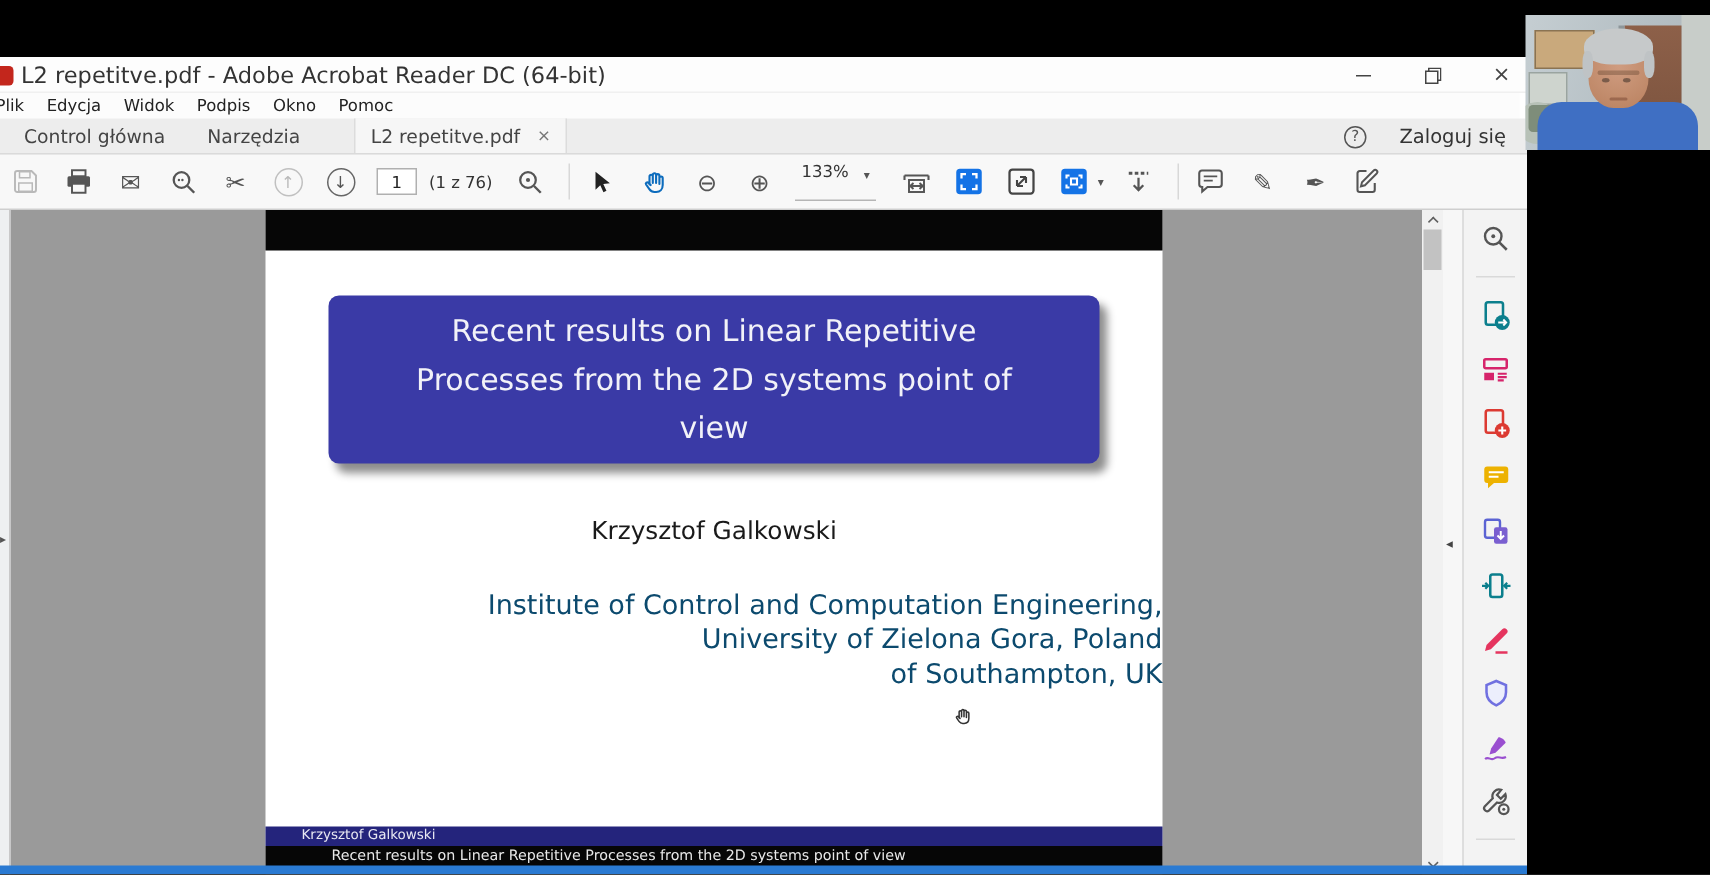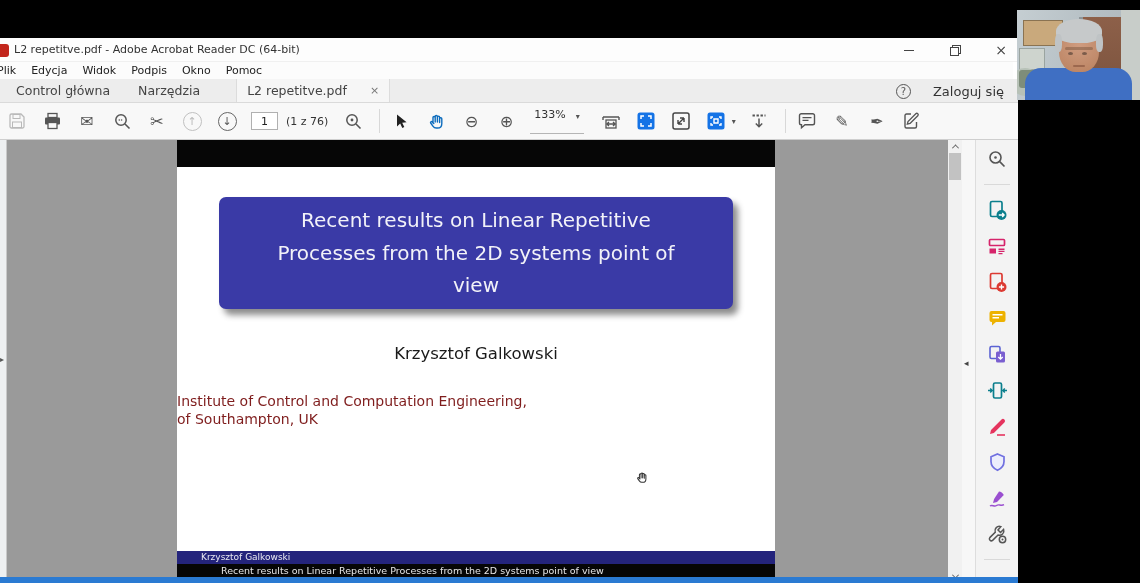--- a/index.html
+++ b/index.html
@@ -5,33 +5,33 @@
   * { margin:0; padding:0; box-sizing:border-box; }
   html,body { background:#000; }
   body { font-family:"DejaVu Sans","Liberation Sans",sans-serif; }
   .stage { position:relative; width:1140px; height:583px; background:#000; overflow:hidden; }
 
   
   .acrobat { position:absolute; left:0; top:38px; width:1018px; height:545px; background:#fff; overflow:hidden; }
 
   .titlebar { position:relative; height:24px; background:#fdfdfd; display:flex; align-items:center; border-bottom:1px solid #f0f0f0; }
   .app-icon { position:absolute; left:-4px; top:6px; width:13px; height:13px; background:#c3261c; border-radius:3px; }
-  .win-title { margin-left:14px; font-size:11px; color:#333; }
+  .win-title { margin-left:14px; font-size:15px; color:#333; }
   .win-controls { position:absolute; right:8px; top:0; height:24px; display:flex; align-items:center; gap:28px; }
   .win-btn { width:18px; height:18px; display:flex; align-items:center; justify-content:center; color:#444; cursor:default; }
   .min-line { width:10px; height:1px; background:#444; display:block; }
   .close-x { font-size:14px; color:#444; line-height:1; }
 
   .menubar { position:relative; left:-5px; height:17px; background:#fcfcfc; display:flex; align-items:center; gap:15px; padding-left:2px; font-size:11px; color:#222; }
   .menu-item { white-space:nowrap; }
 
   .tabbar { position:relative; height:24px; background:#ededed; border-bottom:1px solid #dadada; display:flex; align-items:stretch; font-size:12.5px; color:#444; }
   .tab { display:flex; align-items:center; padding:0 14px; white-space:nowrap; }
   .tab-home { margin-left:2px; }
-  .tab-doc { background:#f6f6f6; border-left:1px solid #dcdcdc; border-right:1px solid #dcdcdc; margin-left:22px; width:154px; justify-content:space-between; padding:0 10px; }
+  .tab-doc { background:#f6f6f6; border-left:1px solid #dcdcdc; border-right:1px solid #dcdcdc; margin-left:22px; width:142px; justify-content:space-between; padding:0 10px; }
   .tab-close { color:#777; font-size:11px; margin-left:8px; }
   .header-right { position:absolute; right:14px; top:0; height:24px; display:flex; align-items:center; gap:22px; }
   .help-circle { width:15px; height:15px; border:1.3px solid #555; border-radius:50%; font-size:10px; color:#555; display:flex; align-items:center; justify-content:center; }
   .signin { font-size:13px; color:#333; }
 
   .toolbar { height:37px; background:#f8f8f8; border-bottom:1px solid #cfcfcf; display:flex; align-items:center; padding-left:6px; }
   .ti { width:22px; height:22px; display:flex; align-items:center; justify-content:center; color:#555; margin-right:13px; flex:none; font-size:15px; }
   .ti.disabled { opacity:.38; }
   .ti.glyph { font-size:16px; }
   .circ { width:19px; height:19px; border:1.4px solid #666; border-radius:50%; display:flex; align-items:center; justify-content:center; font-size:11px; color:#555; }
@@ -43,21 +43,21 @@
 
   
   .docarea { position:relative; height:443px; background:#9a9a9a; overflow:hidden; }
   .left-strip { position:absolute; left:0; top:0; width:7px; height:100%; background:#eef0f1; border-right:1px solid #c9c9c9; }
   .left-arrow { position:absolute; left:0px; top:215px; font-size:8px; color:#555; }
 
   .page { position:absolute; left:177px; top:0; width:598px; height:443px; background:#fff; }
   .page-topbar { position:absolute; left:0; top:0; width:100%; height:27px; background:#060606; }
   .slide-title-box { position:absolute; left:42px; top:57px; width:514px; height:112px; background:#3a3aa6; border-radius:7px; box-shadow:5px 6px 6px rgba(0,0,0,.45); display:flex; align-items:center; justify-content:center; text-align:center; color:#f2f2f8; font-size:20px; line-height:1.62; padding:0 44px; }
   .slide-author { position:absolute; left:0; top:204px; width:100%; text-align:center; font-size:16.5px; color:#1a1a1a; }
-  .affils { position:absolute; left:0; top:253px; width:100%; text-align:left; font-size:14px; color:#7f1d1d; line-height:1.27; }
+  .affils { position:absolute; left:0; top:253px; width:100%; text-align:right; font-size:18px; color:#0c4a6e; line-height:1.27; }
   .hand-cursor { position:absolute; left:458px; top:330px; }
   .slide-footer-author { position:absolute; left:0; top:411px; width:100%; height:13px; background:#24247c; color:#e8e8f2; font-size:9px; line-height:13px; padding-left:24px; }
   .slide-footer-title { position:absolute; left:0; top:424px; width:100%; height:14px; background:#060606; color:#e8e8e8; font-size:9.5px; line-height:14px; padding-left:44px; }
 
   .scrollbar { position:absolute; left:948px; top:0; width:14px; height:100%; background:#f1f1f1; }
   .sb-btn { position:absolute; left:0; width:14px; height:13px; display:flex; align-items:center; justify-content:center; }
   .sb-btn.up { top:0; } .sb-btn.down { bottom:0; }
   .chev { width:5px; height:5px; border-left:1.5px solid #606060; border-top:1.5px solid #606060; display:block; }
   .chev.up { transform:rotate(45deg) translate(1px,1px); }
   .chev.down { transform:rotate(225deg) translate(1px,1px); }
@@ -250,20 +250,21 @@
       <div class="left-strip">
         <span class="left-arrow">▸</span>
       </div>
 
       <div class="page">
         <div class="page-topbar"></div>
         <div class="slide-title-box">Recent results on Linear Repetitive Processes from the 2D systems point of view</div>
         <div class="slide-author">Krzysztof Galkowski</div>
         <div class="affils">
           <div>Institute of Control and Computation Engineering,</div>
+          <div>University of Zielona Gora, Poland</div>
           <div>of Southampton, UK</div>
         </div>
         <span class="hand-cursor">
           <svg width="14" height="15" viewBox="0 0 19 19">
               <path d="M6 11V5.6a1.1 1.1 0 0 1 2.2 0V10 M8.2 10V4.6a1.1 1.1 0 0 1 2.2 0V10 M10.4 10V5.2a1.1 1.1 0 0 1 2.2 0V10 M12.6 10.6V6.8a1.1 1.1 0 0 1 2.2 0v4.6c0 2.8-1.7 4.6-4.3 4.6H9.3c-1.5 0-2.6-.7-3.4-1.9L3.7 11c-.6-.9.7-1.9 1.6-1.1L6.8 11.4" fill="#fff" stroke="#333" stroke-width="1.4" stroke-linecap="round" stroke-linejoin="round"></path>
             </svg>
         </span>
         <div class="slide-footer-author">
           <span>Krzysztof Galkowski</span>
         </div>

